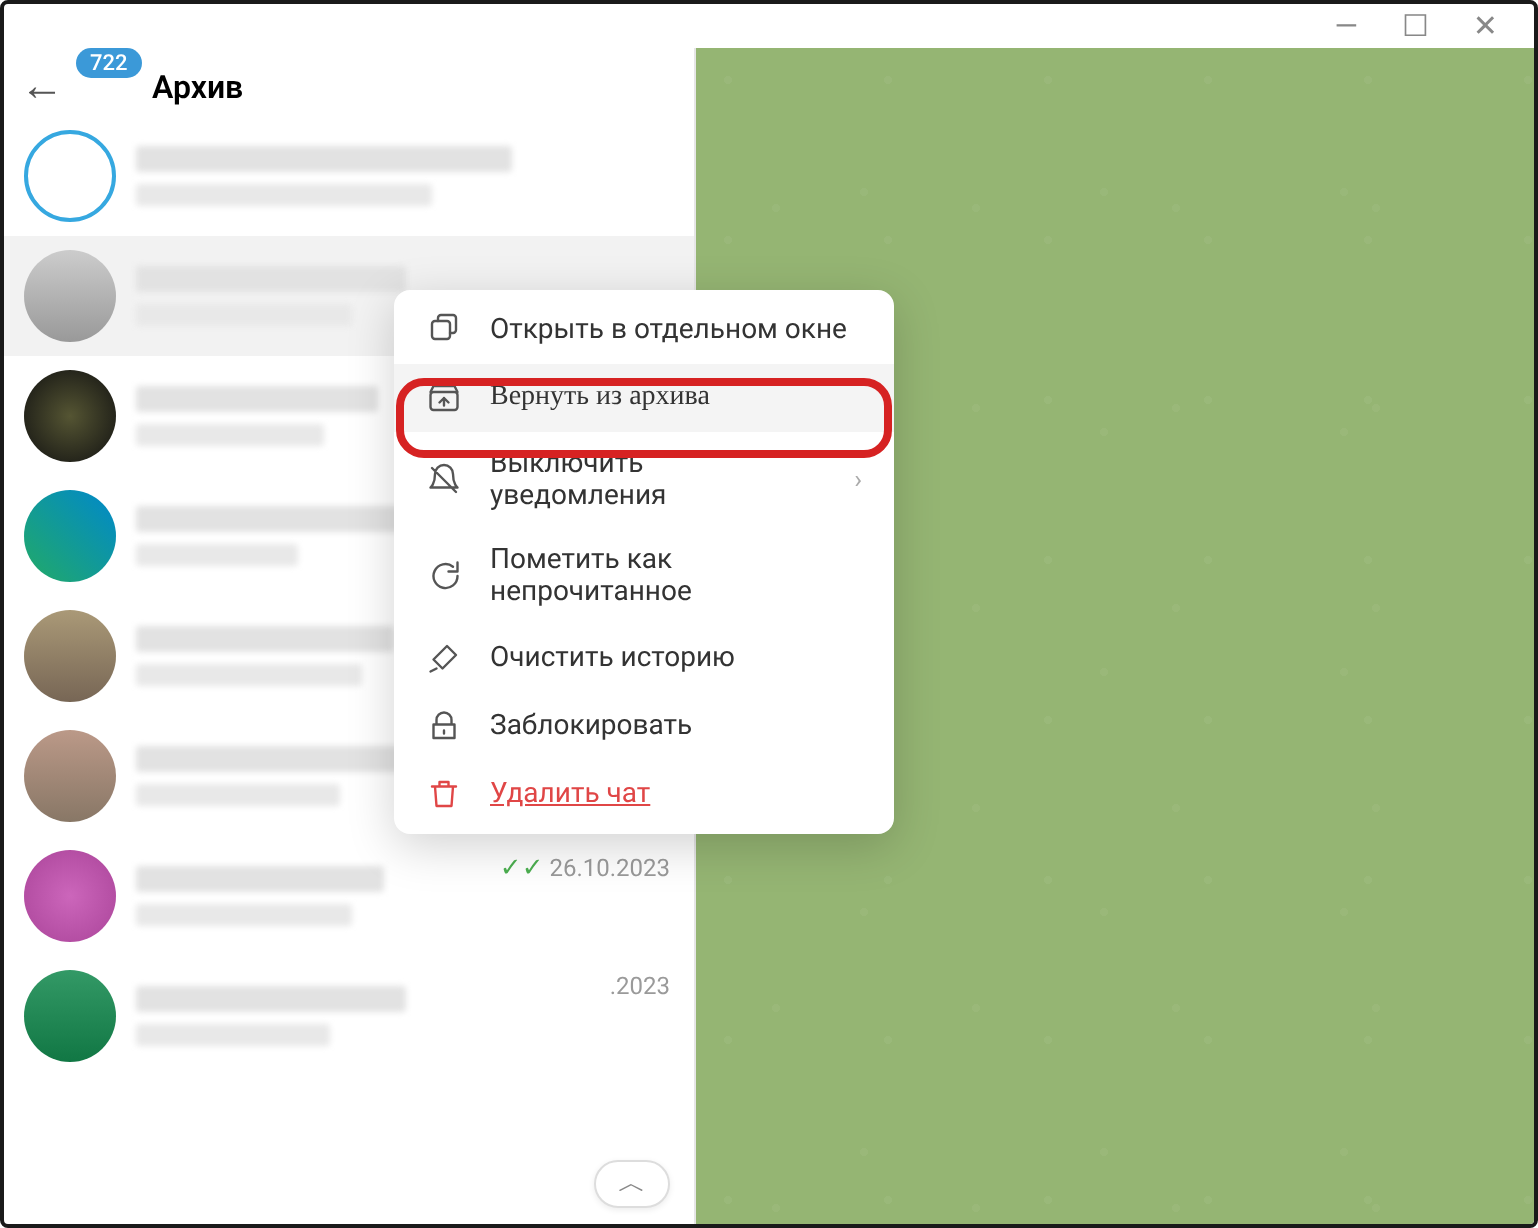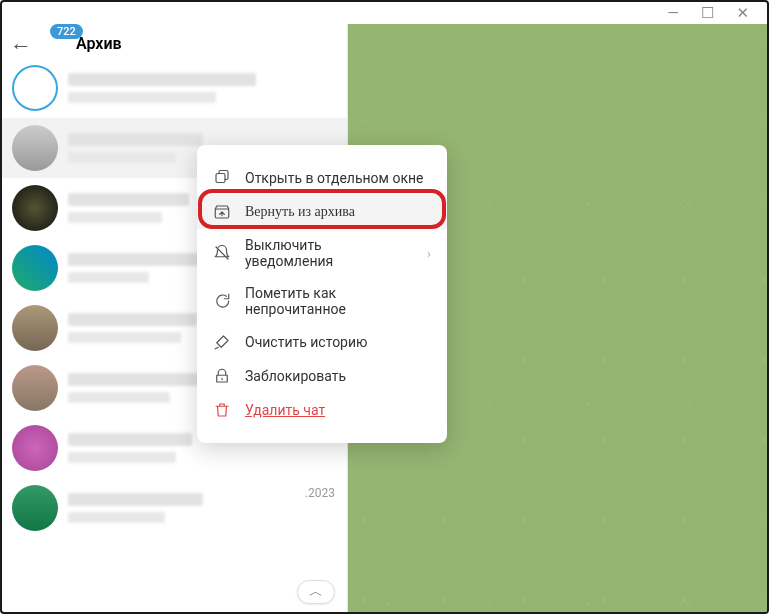--- a/index.html
+++ b/index.html
@@ -11,21 +11,21 @@
 }
 .titlebar { height: 22px; display: flex; justify-content: flex-end; align-items: center; gap: 22px; padding: 0 18px; }
 .titlebar span { color: #888; font-size: 15px; line-height: 1; cursor: default; }
 .app { display: flex; height: calc(100% - 22px); }
 .sidebar { width: 346px; border-right: 1px solid #e6e6e6; position: relative; display: flex; flex-direction: column; }
 .header { display: flex; align-items: center; padding: 6px 10px 2px 8px; position: relative; }
 .back { font-size: 22px; color: #555; cursor: pointer; }
 .badge {
   position: absolute; left: 36px; top: 0px;
   background: #3b99d8; color: #fff; font-size: 11px; font-weight: 500;
-  padding: 1px 7px; border-radius: 10px; margin-left: 12px;
+  padding: 1px 7px; border-radius: 10px;
 }
 .title { font-size: 16px; font-weight: 600; margin-left: 44px; }
 .chats { flex: 1; overflow: hidden; }
 .chat { display: flex; align-items: center; padding: 6px 10px; height: 60px; cursor: default; position: relative; }
 .chat.selected { background: #f2f2f2; }
 .avatar { width: 46px; height: 46px; border-radius: 50%; margin-right: 10px; flex-shrink: 0; }
 .avatar.ring { background: #fff; border: 2px solid #36a8e0; }
 .avatar.photo { background: linear-gradient(135deg,#bbb,#ddd); }
 .chat-body { flex: 1; min-width: 0; }
 .blur-line { background: #e2e2e2; border-radius: 2px; filter: blur(1.5px); }
@@ -53,21 +53,21 @@
   opacity: .9;
 }
 .empty-pill {
   position: relative; background: rgba(0,0,0,.18); color: #fff;
   padding: 6px 14px; border-radius: 16px; font-size: 13.5px;
 }
 .ctx {
   position: absolute; left: 195px; top: 143px; width: 250px;
   background: #fff; border-radius: 8px;
   box-shadow: 0 6px 24px rgba(0,0,0,.18);
-  padding: 16px 0; z-index: 50;
+  padding: 3px 0; z-index: 50;
 }
 .ctx-item {
   display: flex; align-items: center; gap: 14px;
   padding: 8px 16px; font-size: 14px; color: #333; cursor: default;
   position: relative;
 }
 .ctx-item.hover { background: #f4f4f4; font-family: Liberation Serif, serif; }
 .ctx-item.danger { color: #e04646; text-decoration: underline; }
 .ctx-item.danger .ico { color: #e04646; }
 .ico { width: 18px; height: 18px; display: flex; align-items: center; justify-content: center; color: #555; flex-shrink: 0; }

